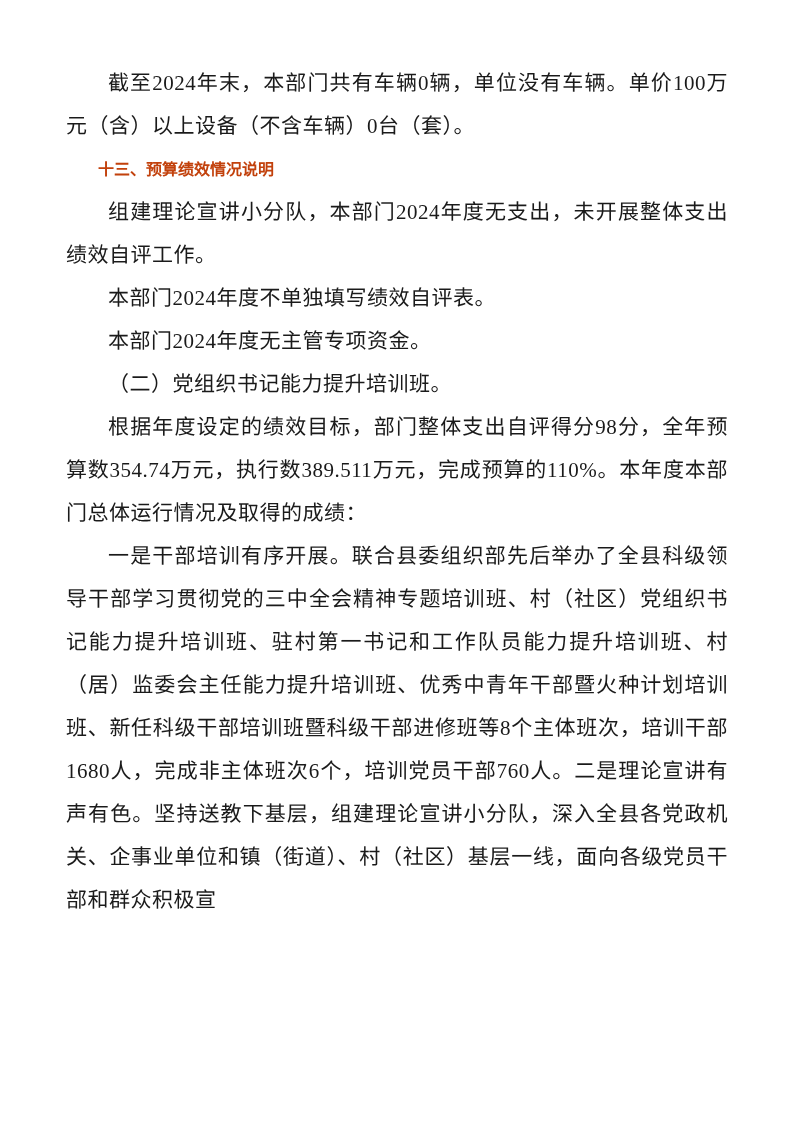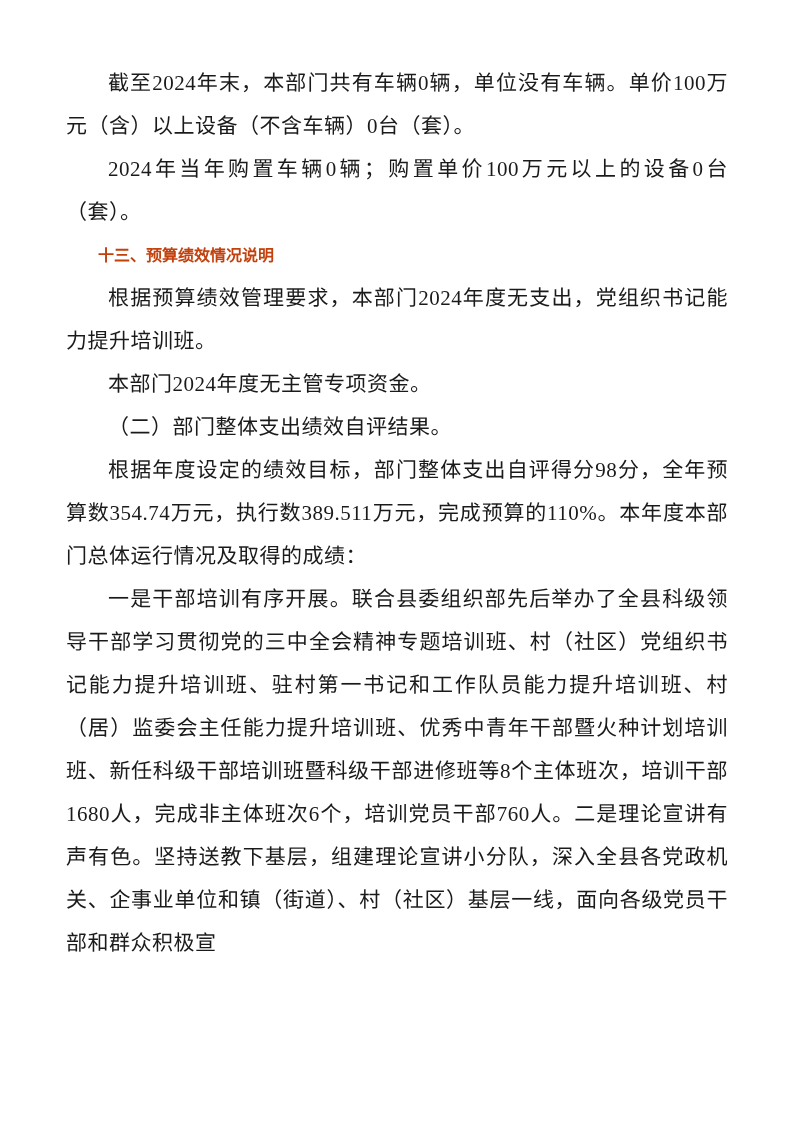--- a/index.html
+++ b/index.html
@@ -39,21 +39,21 @@
     color: #c2410c;
     font-family: Liberation Sans, sans-serif;
   }
 </style>
 </head>
 <body>
 
 <div class="page">
   <div class="content">
     <p class="para">截至2024年末，本部门共有车辆0辆，单位没有车辆。单价100万元（含）以上设备（不含车辆）0台（套）。</p>
-    <p class="para">2024年当年购置车辆0辆；购置单价100万元以上的设备0台（套）。</p>
     <h2 class="heading">十三、预算绩效情况说明</h2>
-    <p class="para">根据预算绩效管理要求，本部门2024年度无支出，党组织书记能力提升培训班。</p>
+    <p class="para">组建理论宣讲小分队，本部门2024年度无支出，未开展整体支出绩效自评工作。</p>
+    <p class="para">本部门2024年度不单独填写绩效自评表。</p>
     <p class="para">本部门2024年度无主管专项资金。</p>
-    <p class="para">（二）部门整体支出绩效自评结果。</p>
+    <p class="para">（二）党组织书记能力提升培训班。</p>
     <p class="para">根据年度设定的绩效目标，部门整体支出自评得分98分，全年预算数354.74万元，执行数389.511万元，完成预算的110%。本年度本部门总体运行情况及取得的成绩：</p>
     <p class="para">一是干部培训有序开展。联合县委组织部先后举办了全县科级领导干部学习贯彻党的三中全会精神专题培训班、村（社区）党组织书记能力提升培训班、驻村第一书记和工作队员能力提升培训班、村（居）监委会主任能力提升培训班、优秀中青年干部暨火种计划培训班、新任科级干部培训班暨科级干部进修班等8个主体班次，培训干部 1680人，完成非主体班次6个，培训党员干部760人。二是理论宣讲有声有色。坚持送教下基层，组建理论宣讲小分队，深入全县各党政机关、企事业单位和镇（街道）、村（社区）基层一线，面向各级党员干部和群众积极宣</p>
   </div>
 </div>
 
 </body></html>

